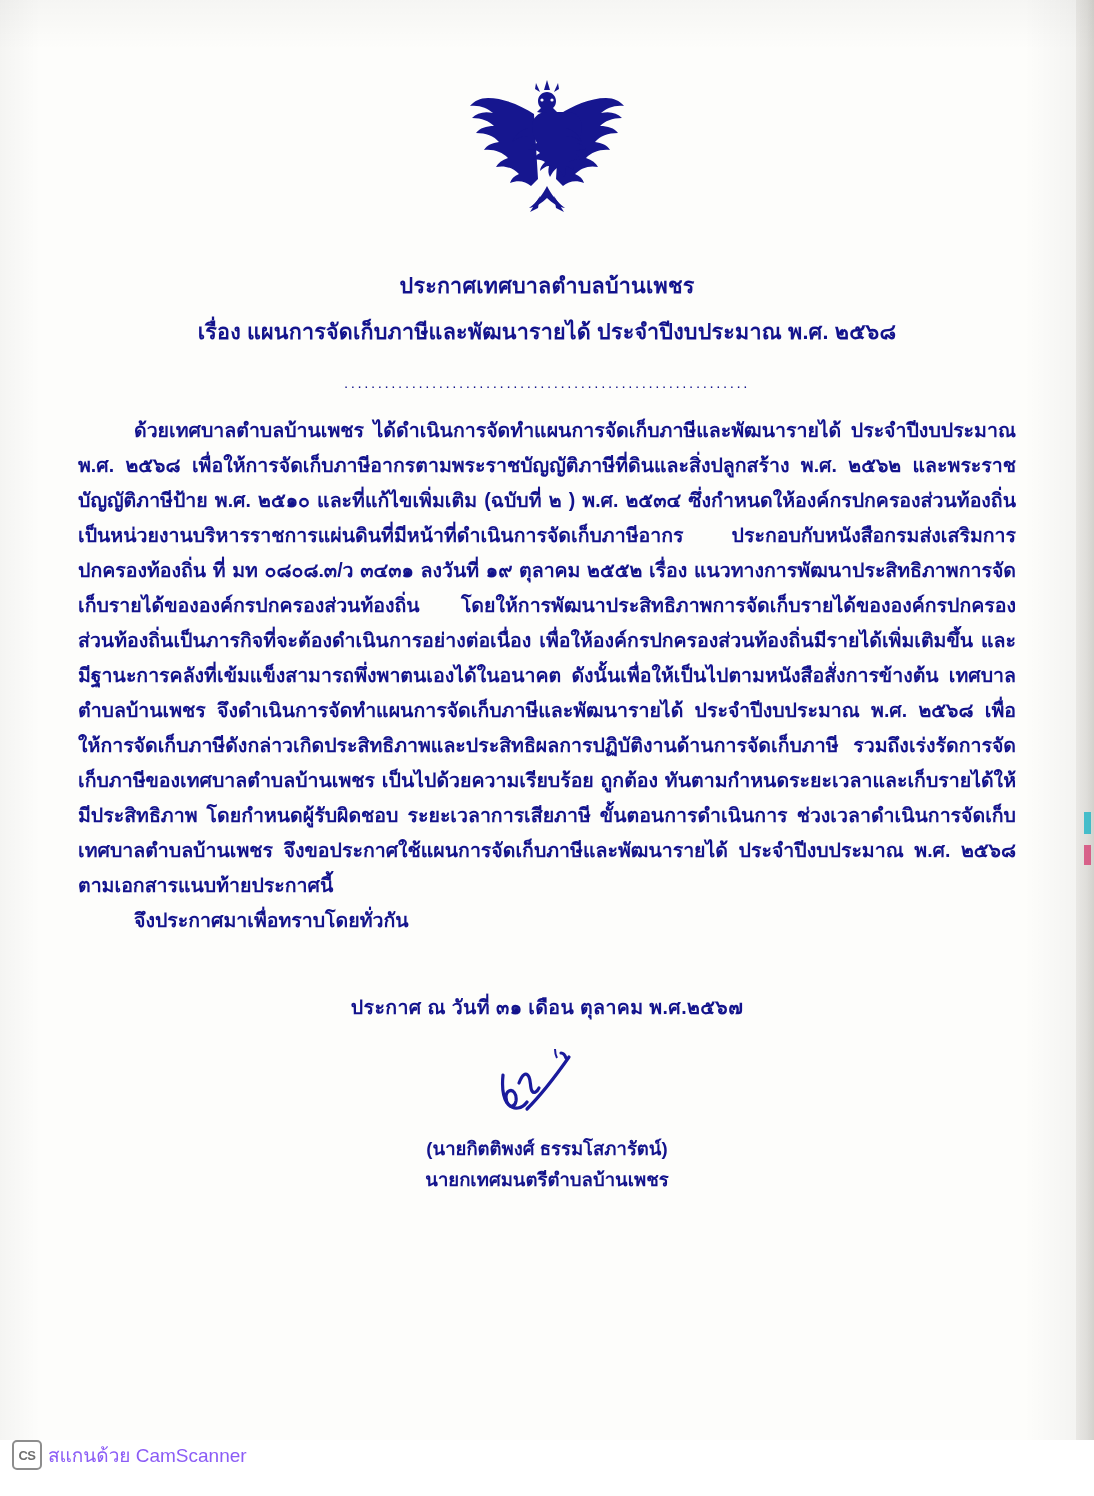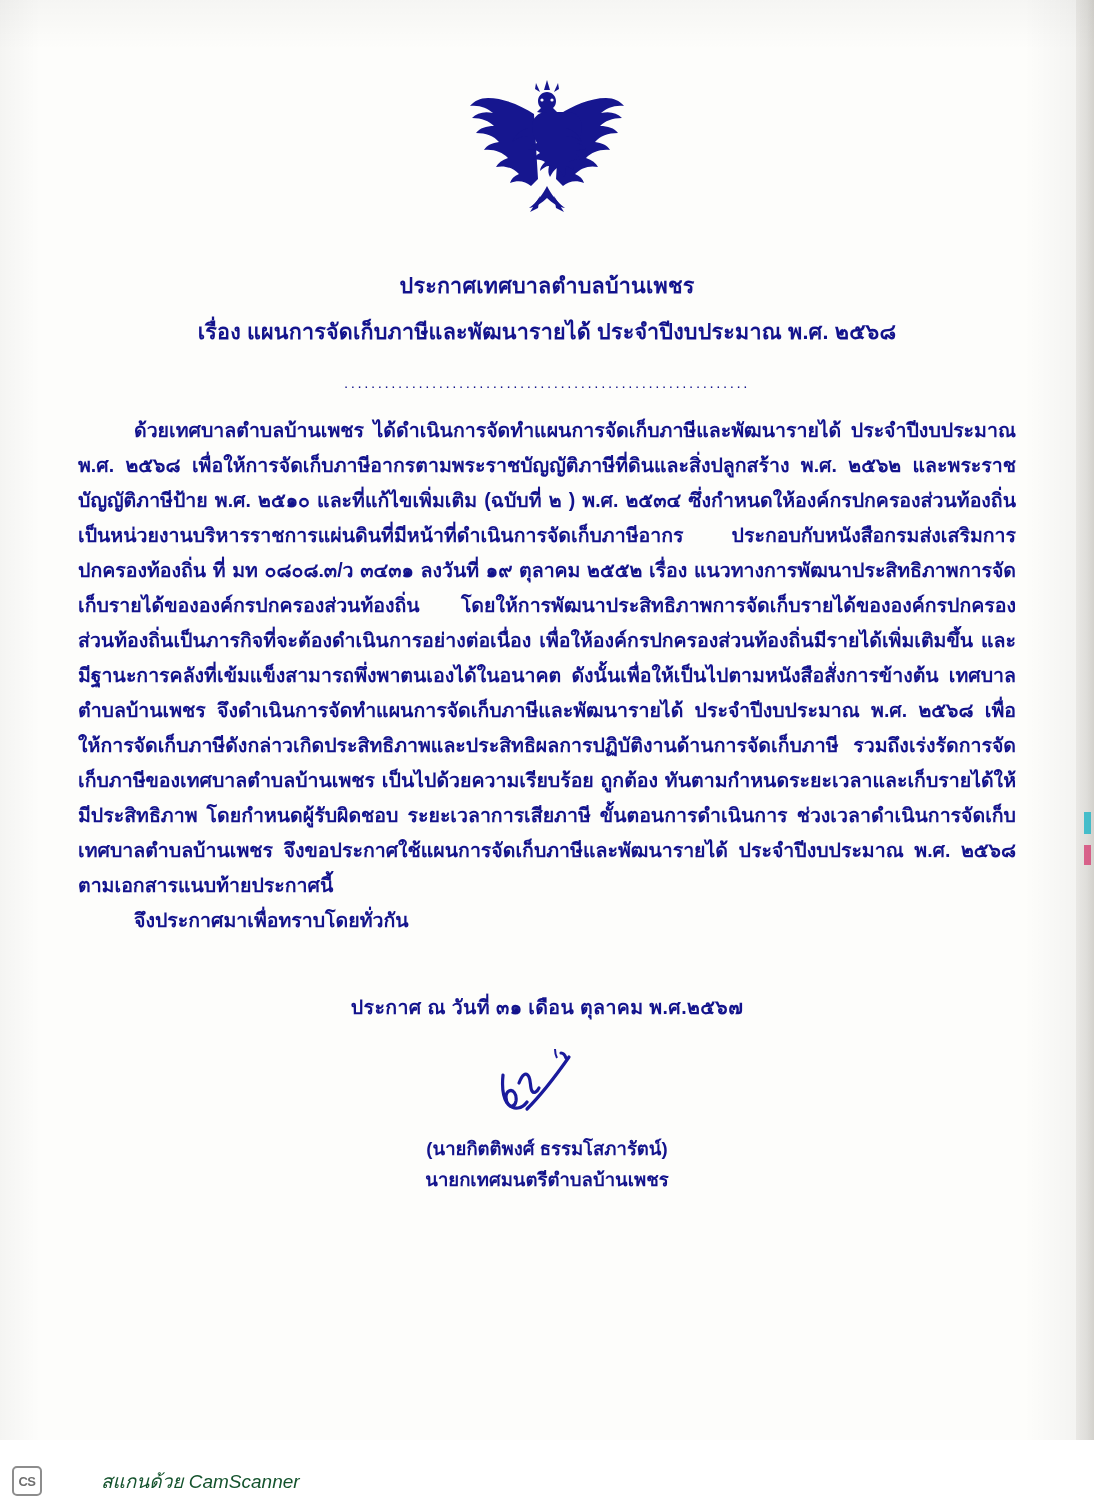--- a/index.html
+++ b/index.html
@@ -135,42 +135,40 @@
     height: 90px;
   }
   .footer-bar {
     position: absolute;
     left: 0;
     right: 0;
     bottom: 0;
     height: 56px;
     background: #ffffff;
     display: flex;
-    align-items: flex-end;
+    align-items: flex-start;
     padding-left: 12px;
-    gap: 36px;
   }
   .cs-badge {
     width: 26px;
     height: 26px;
     border: 2px solid #8d8d8d;
     border-radius: 5px;
     color: #6f6f6f;
     font-size: 13px;
     font-weight: bold;
     display: flex;
     align-items: center;
     justify-content: center;
     letter-spacing: -0.5px;
   }
   .cs-text {
-    margin-left: 23px;
-    color: #14532d;
+    margin-left: 6px;
+    color: #8b5cf6;
     font-size: 19px;
-    font-style: italic;
   }
 </style>
 </head>
 <body>
 
 <div class="page">
 
   <div class="right-edge"></div>
   <div class="edge-mark-1"></div>
   <div class="edge-mark-2"></div>

